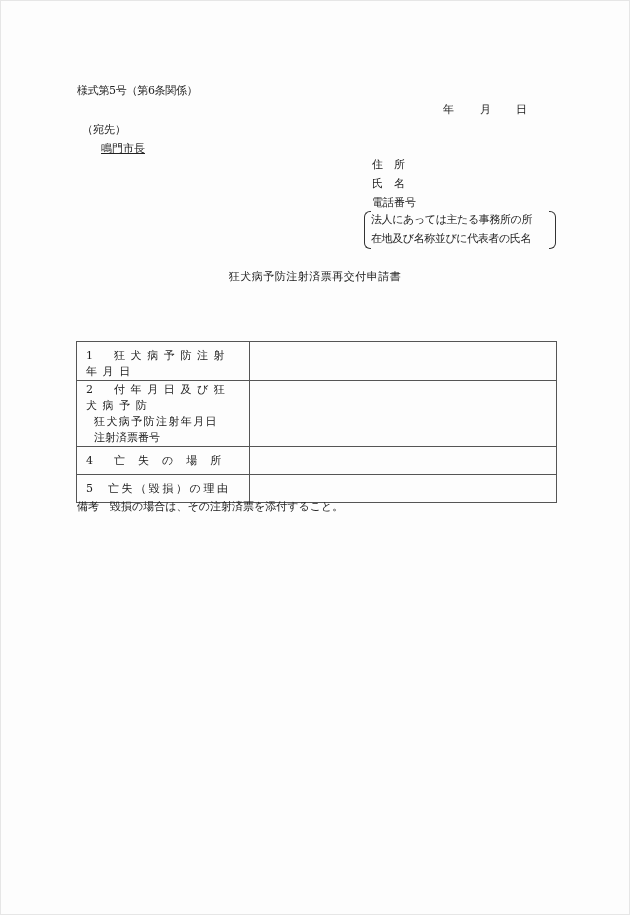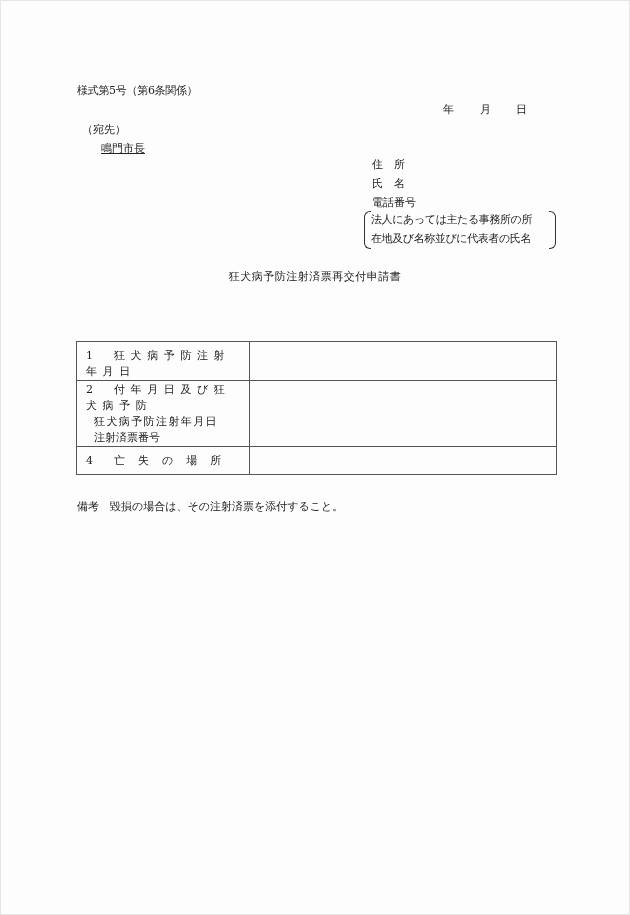--- a/index.html
+++ b/index.html
@@ -82,16 +82,22 @@
       <div style="padding-left:8px">注射済票番号</div>
     </td>
     <td class="value"></td>
   </tr>
   <tr style="height:28px">
     <td class="label">
       <span class="num">4</span><span class="wide">亡失の場所</span>
     </td>
     <td class="value"></td>
   </tr>
+  <tr style="height:28px">
+    <td class="label">
+      <span class="num" style="width:22px">5</span><span style="letter-spacing:2.6px">亡失（毀損）の理由</span>
+    </td>
+    <td class="value"></td>
+  </tr>
 </tbody>
   </table>
 
 <div class="abs notes">備考　毀損の場合は、その注射済票を添付すること。</div>
 
 </body></html>

